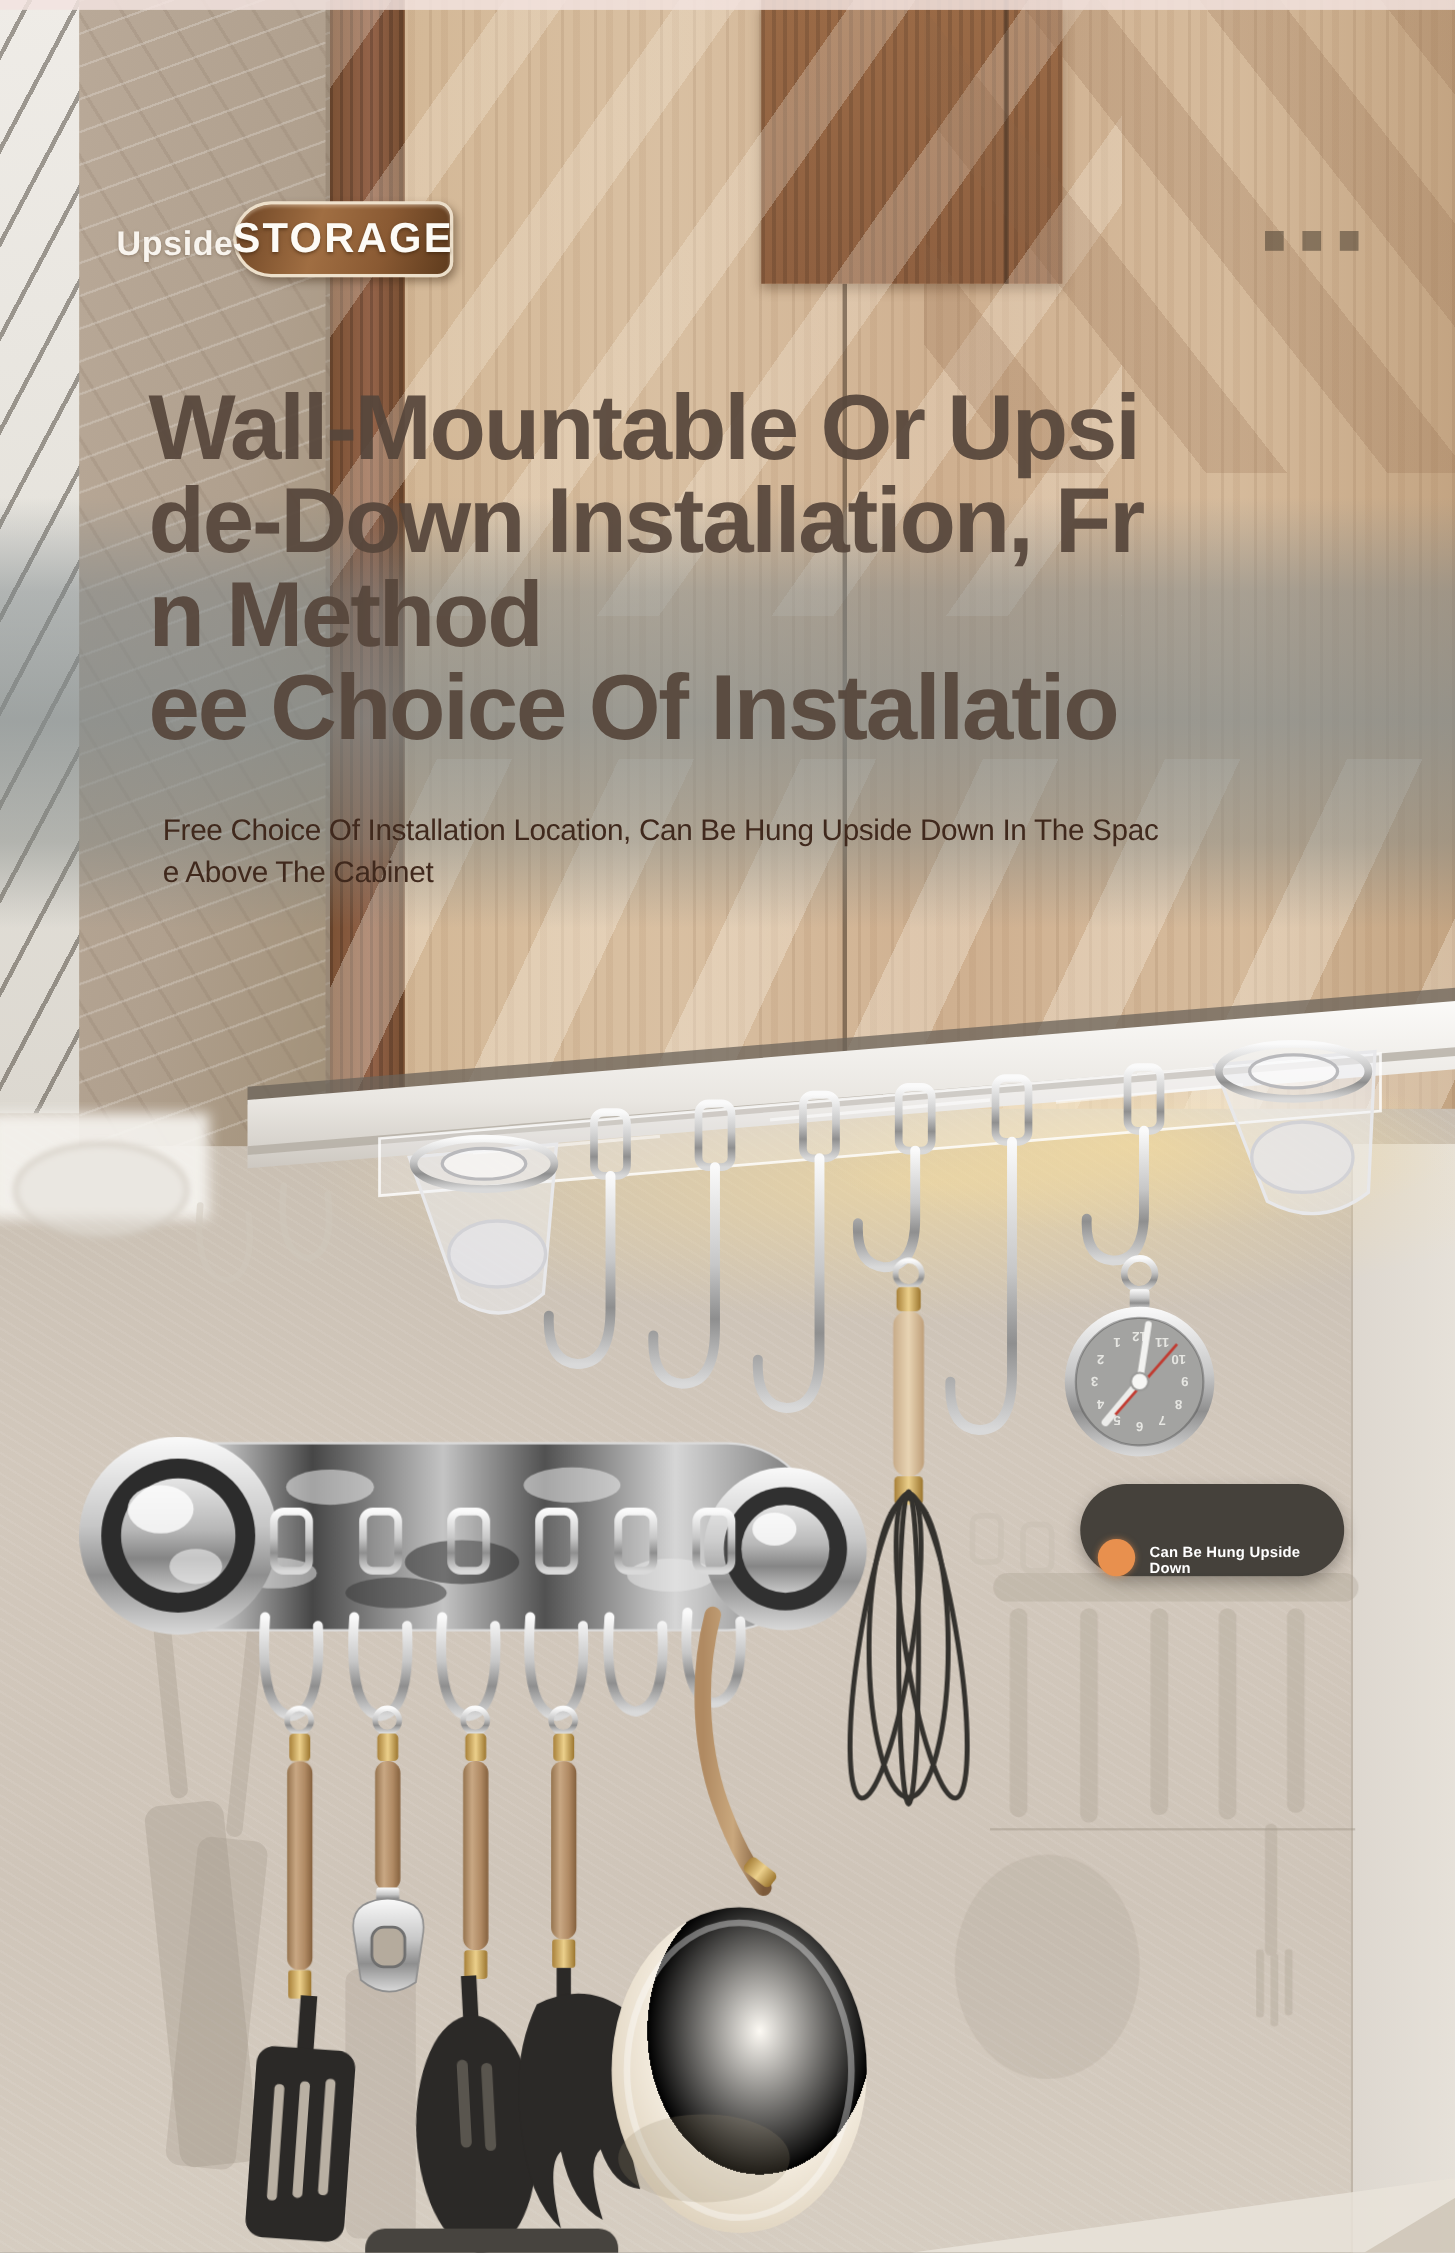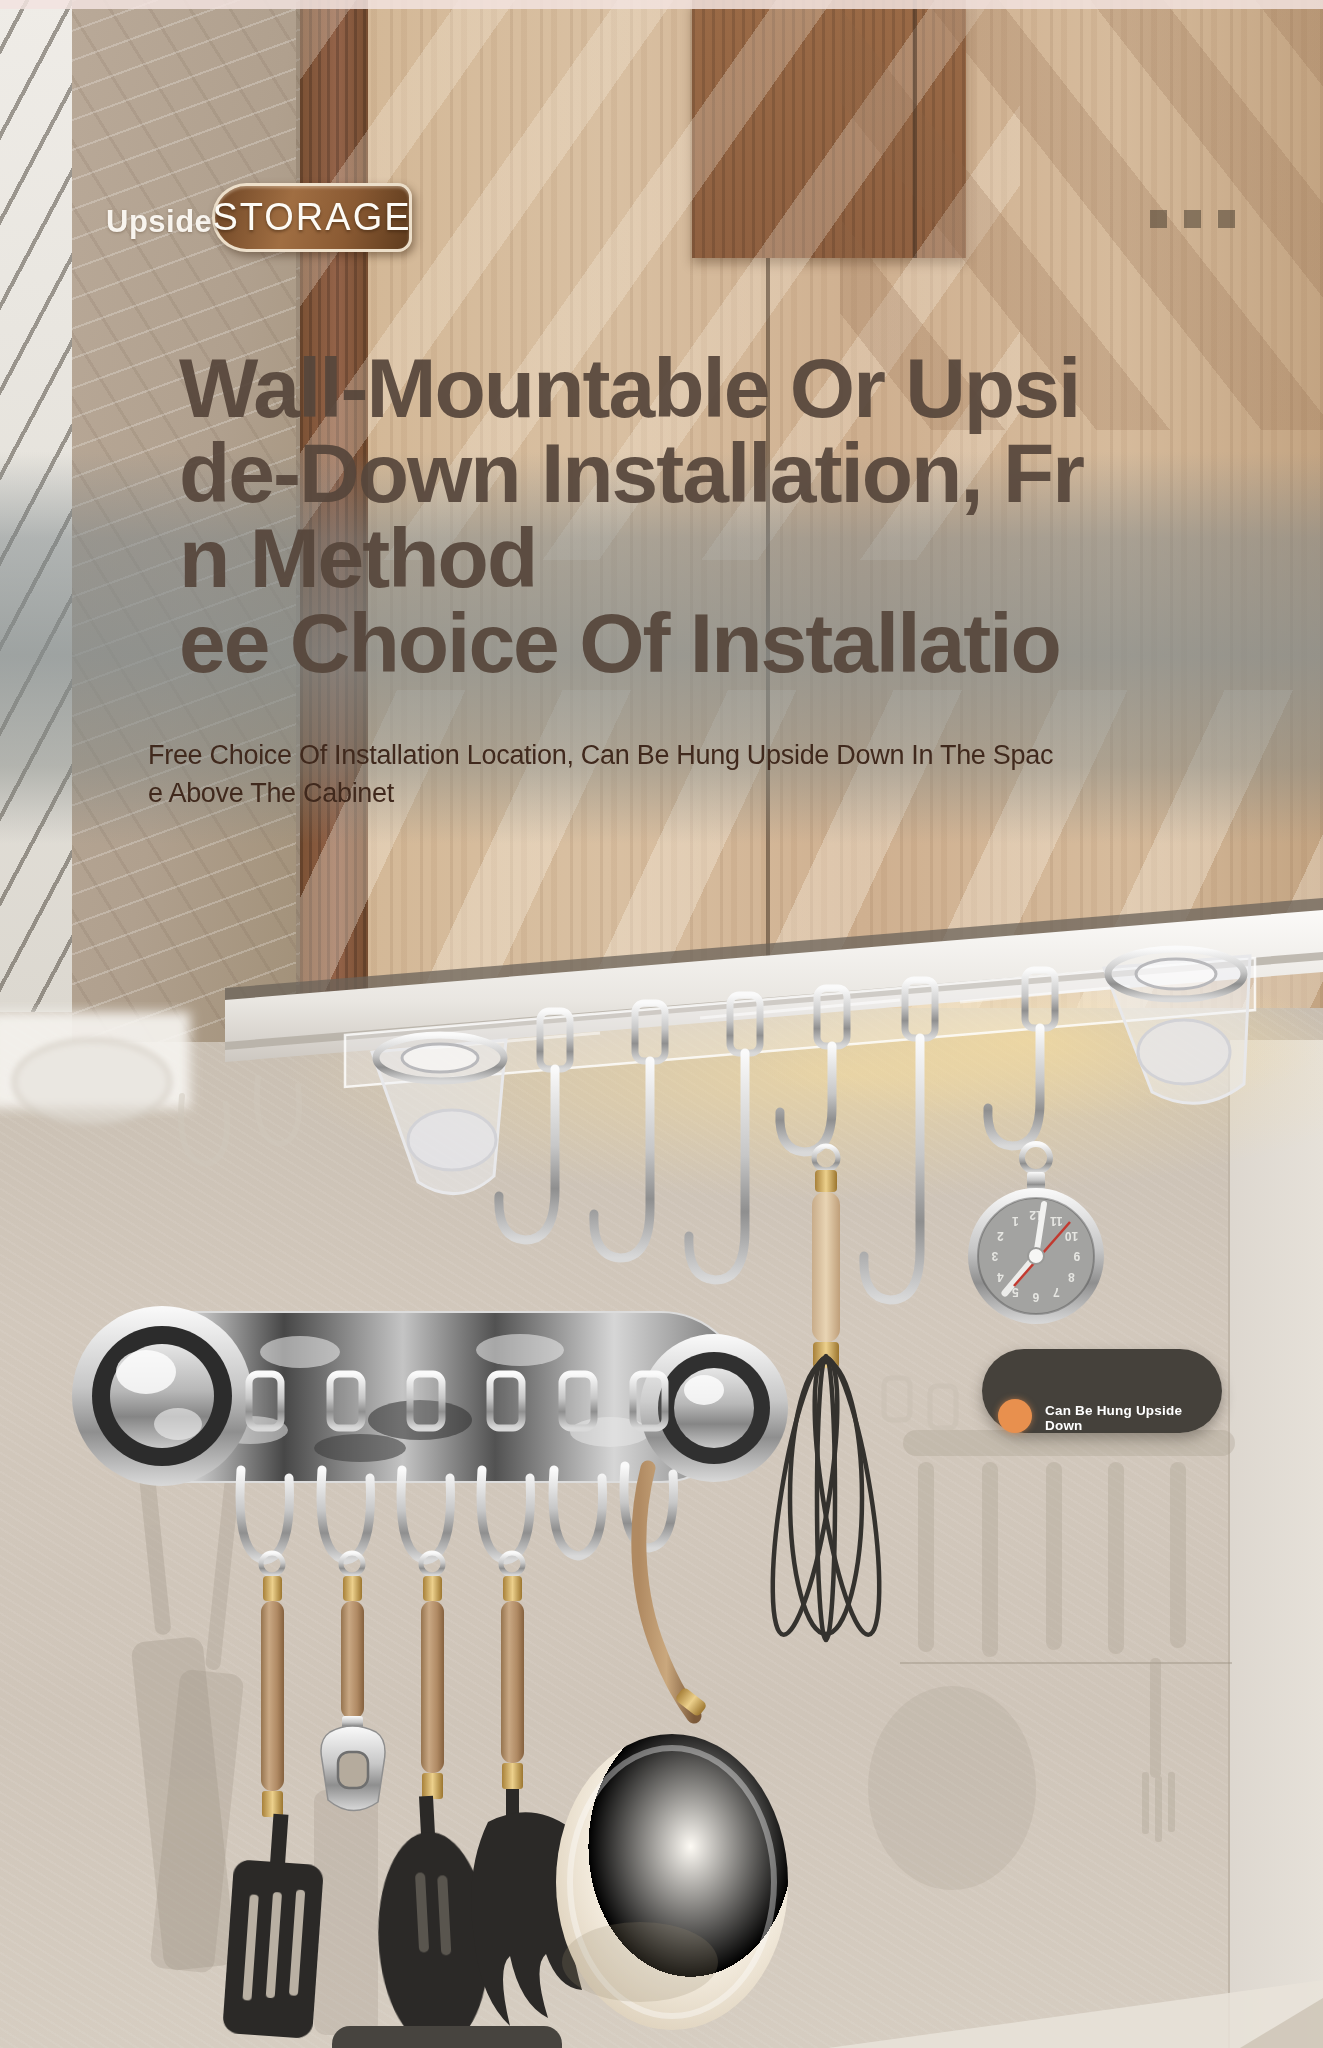--- a/index.html
+++ b/index.html
@@ -55,25 +55,25 @@
   .scene{left:0;top:0;width:1323px;height:2048px;pointer-events:none;}
 
   
   .brand{left:106px;top:204px;font-size:31px;font-weight:700;color:#f8f4ee;
     text-shadow:0 1px 3px rgba(90,70,50,.45);letter-spacing:.5px;}
   .badge{left:212px;top:183px;width:200px;height:69px;border-radius:36px 15px 15px 36px;
     background:linear-gradient(105deg,#6e4525 0%,#a06e42 38%,#8a5a33 68%,#5e3b1d 100%);
     border:3px solid rgba(246,235,216,.92);
     box-shadow:3px 4px 8px rgba(60,38,18,.45), inset 0 2px 3px rgba(255,240,220,.35);
     display:flex;align-items:center;justify-content:center;}
-  .badge span{font-size:38px;font-weight:400;color:#fdfbf6;letter-spacing:2px;
+  .badge span{font-size:38px;font-weight:700;color:#fdfbf6;letter-spacing:2px;
     text-shadow:0 2px 3px rgba(55,32,12,.5);}
   .sq{width:17px;height:18px;background:rgba(88,76,59,.62);}
   .title{left:135px;top:346px;width:1110px;color:rgba(86,70,59,.93);font-weight:700;
-    font-size:84px;line-height:85px;letter-spacing:-2px;margin-left:44px;}
+    font-size:84px;line-height:85px;letter-spacing:-2px;}
   .subtitle{left:148px;top:736px;width:1070px;color:#40291d;font-weight:400;
     font-size:27px;line-height:38px;letter-spacing:-.3px;}
   .callout{left:982px;top:1349px;width:240px;height:84px;border-radius:42px;
     background:rgba(56,53,48,.92);display:flex;align-items:flex-end;
     box-shadow:0 6px 14px rgba(40,35,28,.35);}
   .callout .dot{width:34px;height:34px;border-radius:50%;background:#e8904e;
     margin-left:16px;flex:0 0 auto;box-shadow:0 0 6px rgba(232,144,78,.6);}
   .callout .lbl{color:#ffffff;font-weight:700;font-size:13.5px;margin-left:13px;
     letter-spacing:.2px;}
   .bottom-pill{left:332px;top:2026px;width:230px;height:22px;background:#47443f;

